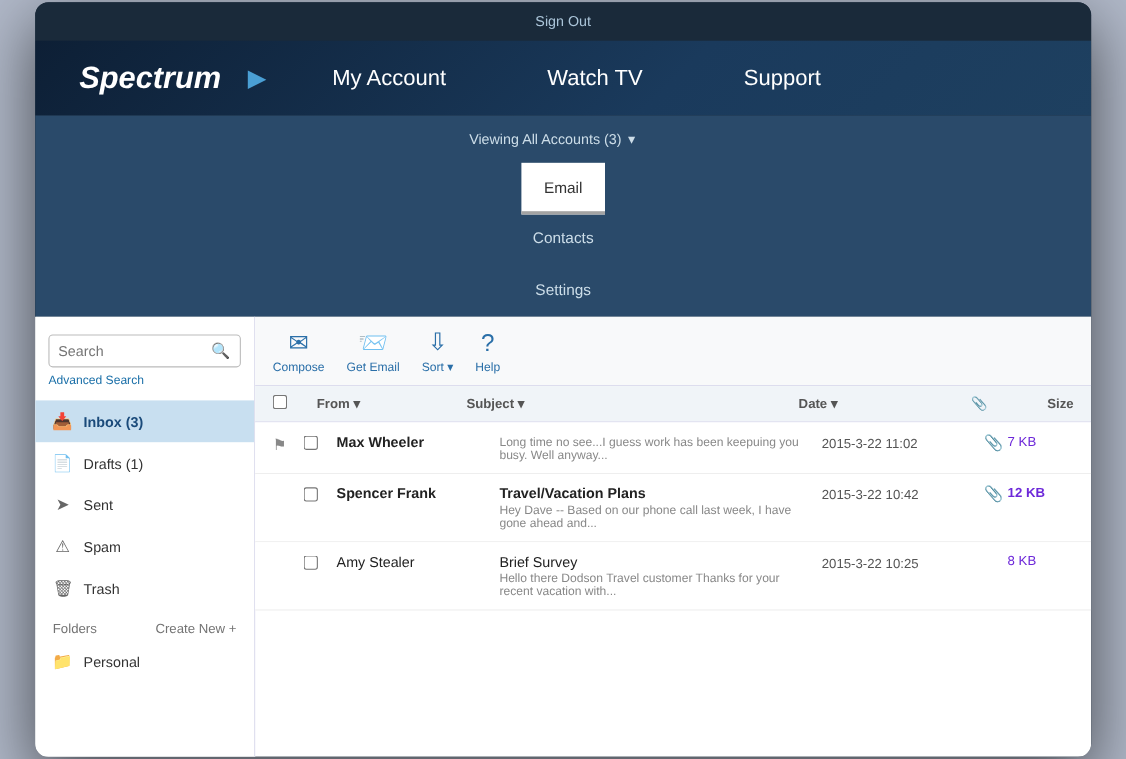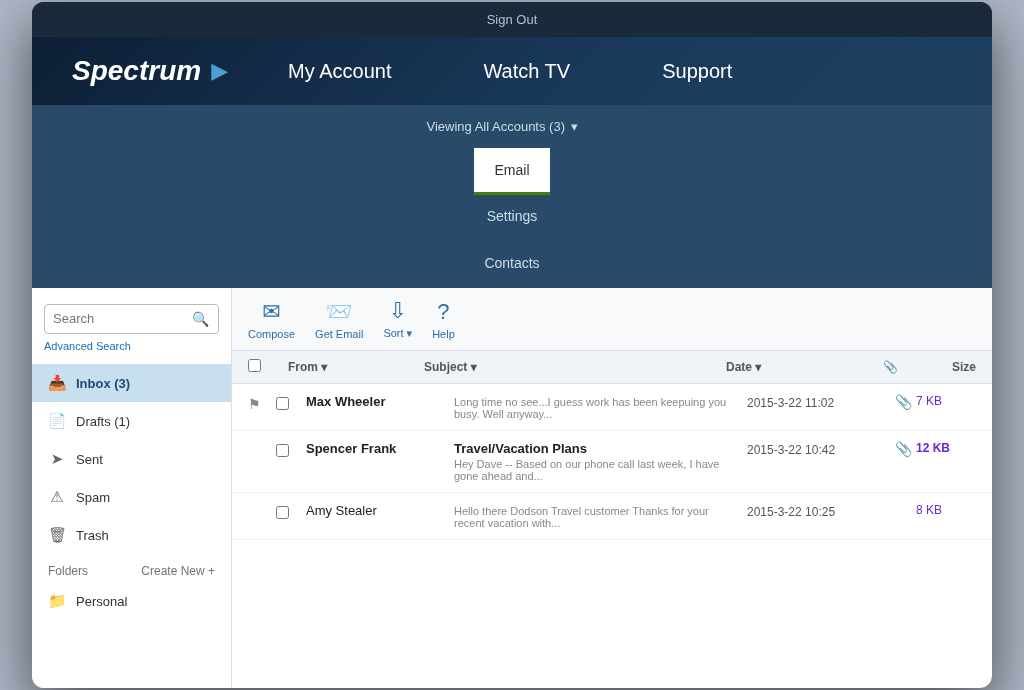--- a/index.html
+++ b/index.html
@@ -28,21 +28,21 @@
     .nav-bar {
       background: linear-gradient(135deg, #0d1f35 0%, #1a3a5c 60%, #1e4060 100%);
       display: flex;
       align-items: center;
       padding: 18px 40px;
       gap: 60px;
     }
     .logo {
       display: flex;
       align-items: center;
-      gap: 8px;
+      gap: 22px;
     }
     .logo-text {
       color: white;
       font-size: 28px;
       font-weight: bold;
       font-style: italic;
     }
     .logo-arrow {
       color: #4a9fd4;
       font-size: 22px;
@@ -80,39 +80,39 @@
       color: #ccdde8;
       font-size: 14px;
       padding: 14px 20px;
       cursor: pointer;
       border-bottom: 3px solid transparent;
     }
     .tab.active {
       color: white;
       background: white;
       color: #333;
-      border-bottom: 3px solid #4d7c0f;
+      border-bottom: 3px solid #a3a3a3;
       margin-bottom: -1px;
     }
     .main-content {
       background: white;
       display: flex;
       min-height: 400px;
     }
     .sidebar {
       width: 200px;
       background: white;
       border-right: 1px solid #dde;
       padding: 16px 0;
       flex-shrink: 0;
     }
     .search-box {
       margin: 0 12px 6px;
       display: flex;
-      align-items: flex-start;
+      align-items: center;
       border: 1px solid #bbb;
       border-radius: 4px;
       padding: 6px 8px;
       gap: 20px;
     }
     .search-box input {
       border: none;
       outline: none;
       font-size: 13px;
       width: 100%;
@@ -285,24 +285,24 @@
 
   <div class="tab-bar">
     <div class="account-selector">
       <span>Viewing All Accounts (3)</span>
       <span>▾</span>
     </div>
     <div class="tab active">
       <span>Email</span>
     </div>
     <div class="tab">
+      <span>Contacts</span>
+    </div>
+    <div class="tab">
       <span>Settings</span>
-    </div>
-    <div class="tab">
-      <span>Contacts</span>
     </div>
   </div>
 
   <div class="main-content">
 
     <div class="sidebar">
       <div class="search-box">
         <input type="text" placeholder="Search" style="">
         <span class="search-icon-wrap">🔍</span>
       </div>
@@ -417,20 +417,21 @@
 
       <div class="email-row">
         <div class="flag-col"></div>
         <div class="check-col">
           <input type="checkbox" style="">
         </div>
         <div class="from-col">
           <div class="sender-name">Amy Stealer</div>
         </div>
         <div class="subject-col">
+          <div class="subject-line">Brief Survey</div>
           <div class="preview-text">Hello there Dodson Travel customer Thanks for your recent vacation with...</div>
         </div>
         <div class="date-col">2015-3-22 10:25</div>
         <div class="attach-col"></div>
         <div class="size-col">8 KB</div>
       </div>
 
     </div>
   </div>
 </div>

